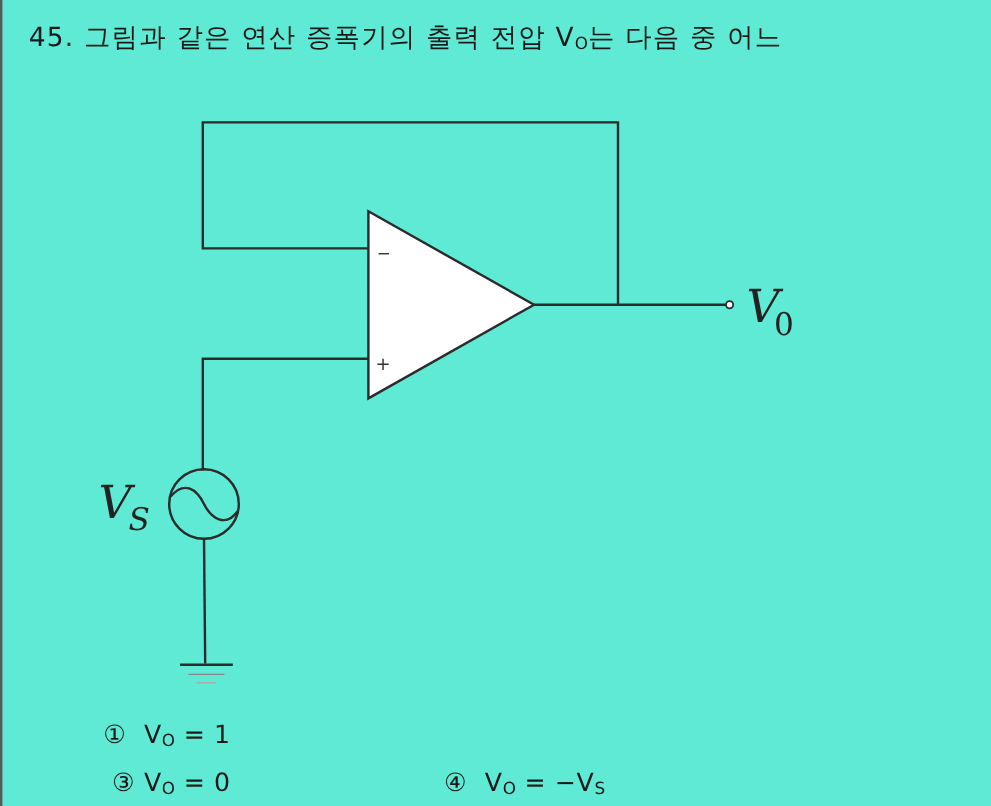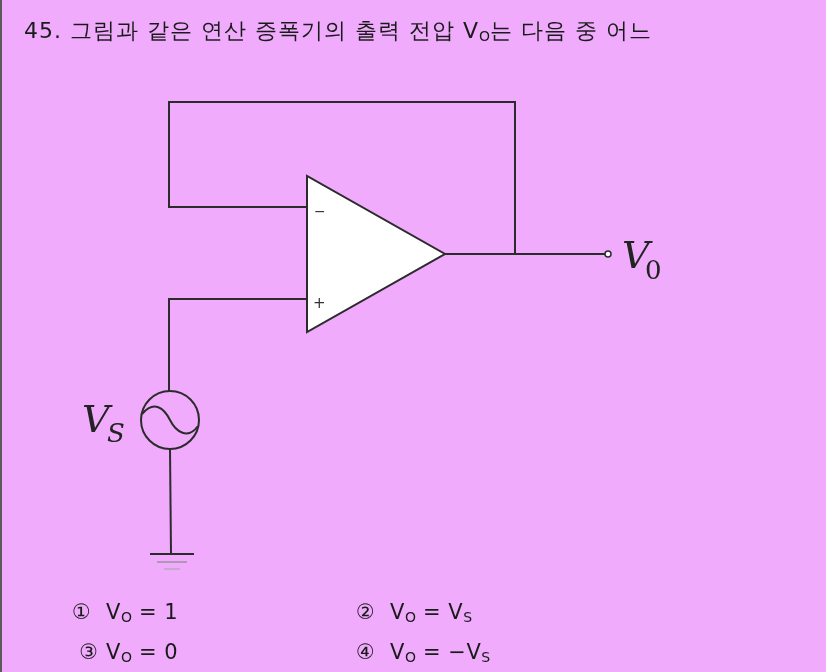--- a/index.html
+++ b/index.html
@@ -1,34 +1,34 @@
 <!DOCTYPE html>
 <html><head>
   <meta charset="utf-8">
   <style>
     html, body { margin: 0; padding: 0; background: #ffffff; }
     body { width: 826px; height: 672px; position: relative; overflow: hidden; }
     .page {
       position: absolute; left: 0; top: 0; width: 826px; height: 672px;
-      border-left: 2px solid #5a5a5a; box-sizing: border-box; background: #f0abfc;
+      border-left: 2px solid #5a5a5a; box-sizing: border-box; background: #5eead4;
     }
     .q-line {
       position: absolute; left: 22px; font-family: "DejaVu Sans", sans-serif;
       font-size: 22px; color: #1a1a1a; letter-spacing: 1px; white-space: nowrap;
     }
     .q-line.l1 { top: 16px; }
     .q-line.l2 { top: 46px; left: 68px; }
     .sub { font-size: 14px; vertical-align: -3px; letter-spacing: 0; }
     svg.circuit { position: absolute; left: 0; top: 0; }
     .label-v {
       font-family: "DejaVu Serif", serif; font-style: italic; fill: #222;
     }
     .opt {
       position: absolute; font-family: "DejaVu Sans", sans-serif; font-size: 21px;
-      color: #1a1a1a; white-space: nowrap; letter-spacing: 0.5px;
+      color: #1a1a1a; white-space: nowrap; letter-spacing: 0.5px; margin-left: 14px;
     }
     .opt .num { display: inline-block; width: 34px; }
     .opt .sub { font-size: 14px; }
   </style>
 </head>
 <body>
 
 <div class="page">
 
   <div class="q-line l1">
@@ -63,23 +63,20 @@
 
     <text class="label-v" x="620" y="268" font-size="38">V</text>
     <text class="label-v" x="643" y="279" font-size="26" font-style="normal" style="font-style:normal">0</text>
     <text class="label-v" x="80" y="432" font-size="38">V</text>
     <text class="label-v" x="105" y="442" font-size="26">S</text>
   </svg>
 
   <div class="opt" style="left:70px; top:600px;">
     <span class="num">①</span><span>V</span><span class="sub">O</span><span style="white-space:pre"> = </span><span>1</span>
   </div>
-  <div class="opt" style="left:354px; top:600px;">
-    <span class="num">②</span><span>V</span><span class="sub">O</span><span style="white-space:pre"> = </span><span>V</span><span class="sub">S</span>
-  </div>
   <div class="opt" style="left:70px; top:640px;text-align:center;">
     <span class="num">③</span><span>V</span><span class="sub">O</span><span style="white-space:pre"> = </span><span>0</span>
   </div>
   <div class="opt" style="left:354px; top:640px;">
     <span class="num">④</span><span>V</span><span class="sub">O</span><span style="white-space:pre"> = </span><span>−V</span><span class="sub">S</span>
   </div>
 
 </div>
 
 </body></html>

